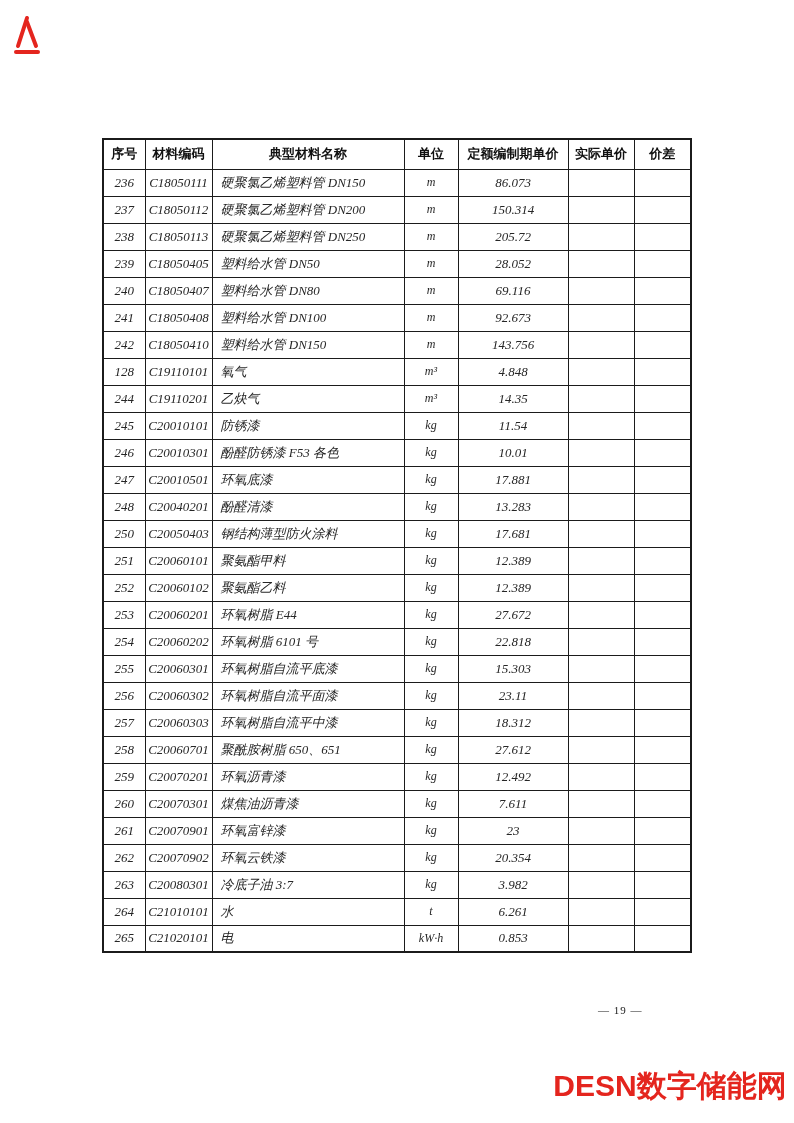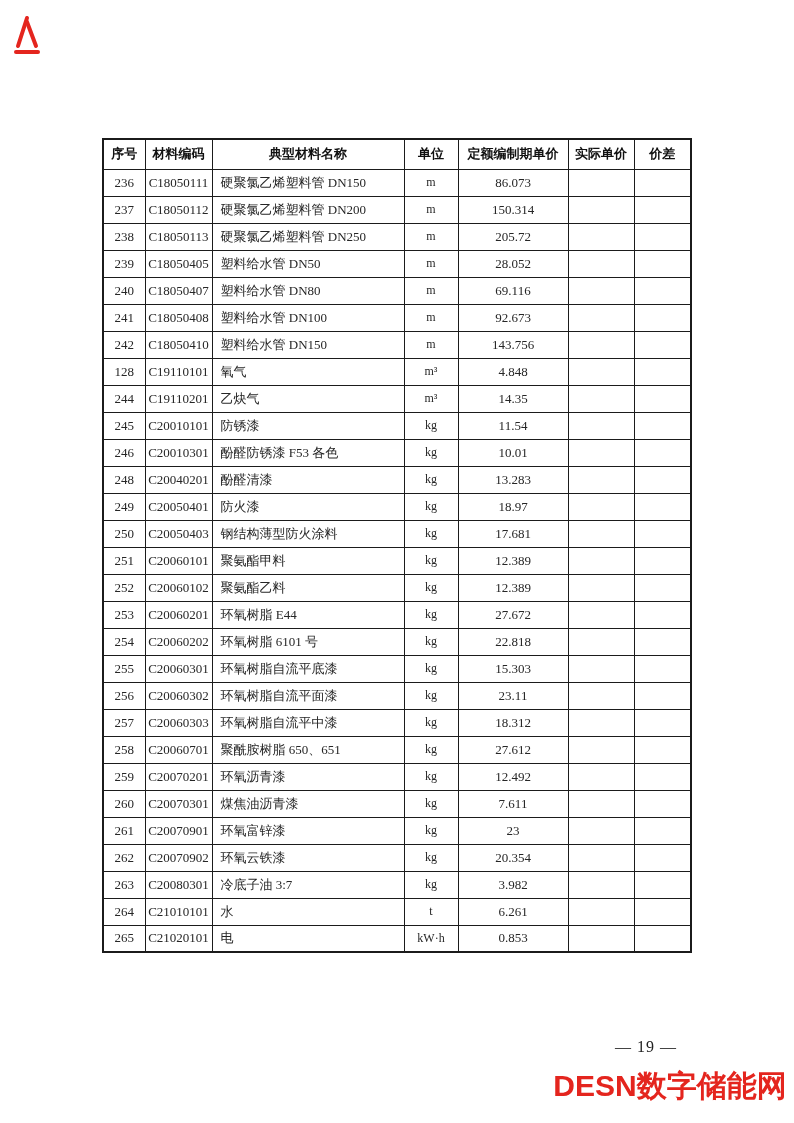--- a/index.html
+++ b/index.html
@@ -36,21 +36,21 @@
   }
   .price-table th,
   .price-table td {
     border: 1px solid #1b1b1b;
     padding: 0;
     overflow: hidden;
     white-space: nowrap;
     vertical-align: middle;
   }
   .price-table thead tr { height: 30px; }
-  .price-table tbody tr { height: 27px; }
+  .price-table tbody tr { height: 27px; font-style: italic; }
   .price-table th {
     font-family: "Liberation Sans", sans-serif;
     font-weight: bold;
     font-size: 13px;
     text-align: center;
     color: #111111;
   }
   .price-table td {
     font-size: 13px;
     text-align: center;
@@ -61,25 +61,23 @@
     padding-left: 8px;
     margin-left: 32px;
   }
   .price-table td.cell-unit { font-size: 12px; }
   
   .page-number {
     position: absolute;
     left: 598px;
     top: 1004px;
     width: 96px;
-    text-align: center;
-    font-size: 16px;
+    font-size: 11px;
     letter-spacing: 1px;
     color: #222222;
-    margin-top: 34px;
   }
   
   .brand-watermark {
     position: absolute;
     left: 550px;
     top: 1066px;
     width: 240px;
     font-family: "Liberation Sans", sans-serif;
     font-size: 30px;
     font-weight: bold;
@@ -216,34 +214,34 @@
         <tr>
           <td class="cell-index">246</td>
           <td class="cell-material-code">C20010301</td>
           <td class="cell-name">酚醛防锈漆 F53 各色</td>
           <td class="cell-unit">kg</td>
           <td class="cell-price">10.01</td>
           <td class="cell-actual-price"></td>
           <td class="cell-price-diff"></td>
         </tr>
         <tr>
+          <td class="cell-index">247</td>
+          <td class="cell-material-code">C20010501</td>
+          <td class="cell-name">环氧底漆</td>
+          <td class="cell-unit">kg</td>
+          <td class="cell-price">17.881</td>
+          <td class="cell-actual-price"></td>
+          <td class="cell-price-diff"></td>
+        </tr>
+        <tr>
           <td class="cell-index">248</td>
           <td class="cell-material-code">C20040201</td>
           <td class="cell-name">酚醛清漆</td>
           <td class="cell-unit">kg</td>
           <td class="cell-price">13.283</td>
-          <td class="cell-actual-price"></td>
-          <td class="cell-price-diff"></td>
-        </tr>
-        <tr>
-          <td class="cell-index">249</td>
-          <td class="cell-material-code">C20050401</td>
-          <td class="cell-name">防火漆</td>
-          <td class="cell-unit">kg</td>
-          <td class="cell-price">18.97</td>
           <td class="cell-actual-price"></td>
           <td class="cell-price-diff"></td>
         </tr>
         <tr>
           <td class="cell-index">250</td>
           <td class="cell-material-code">C20050403</td>
           <td class="cell-name">钢结构薄型防火涂料</td>
           <td class="cell-unit">kg</td>
           <td class="cell-price">17.681</td>
           <td class="cell-actual-price"></td>

